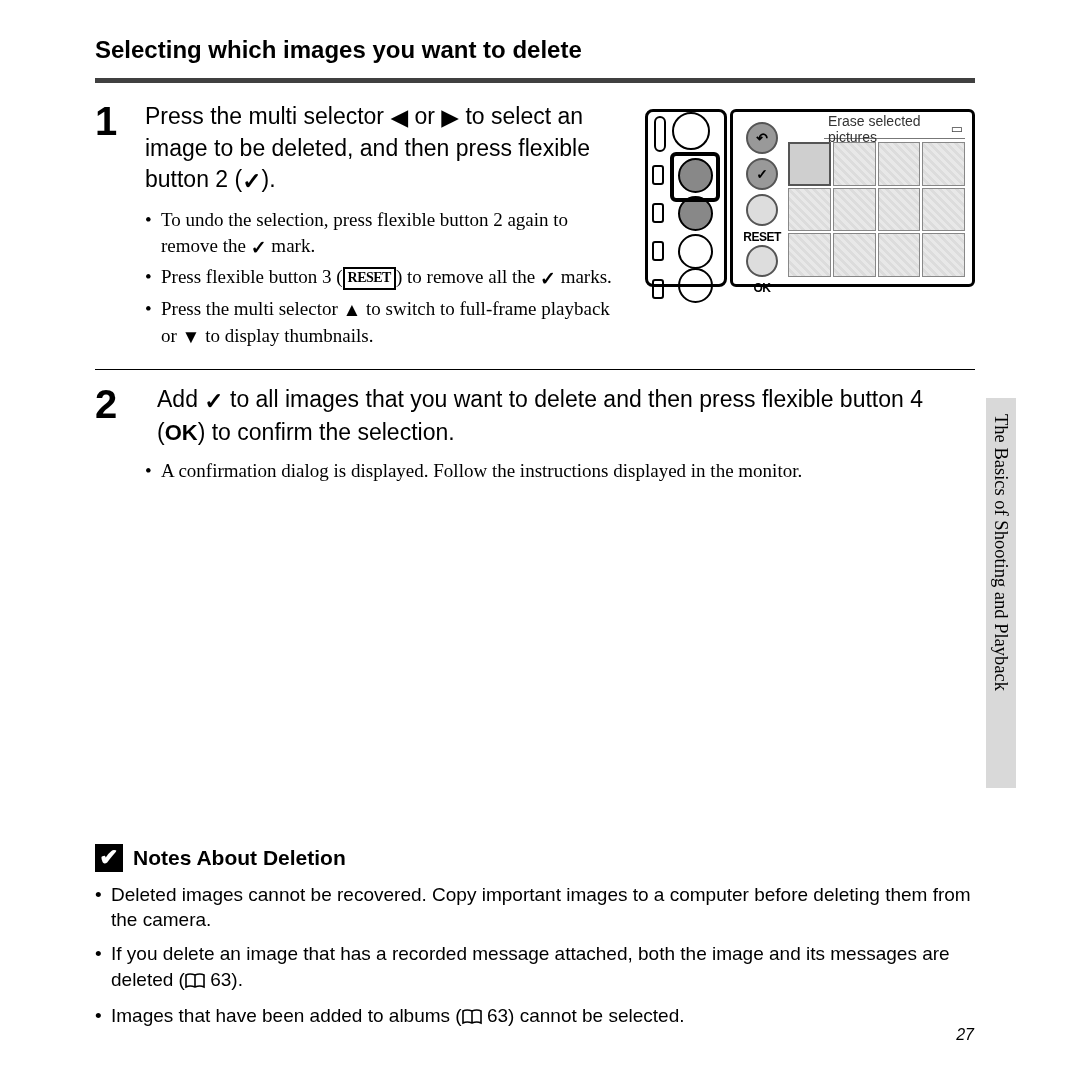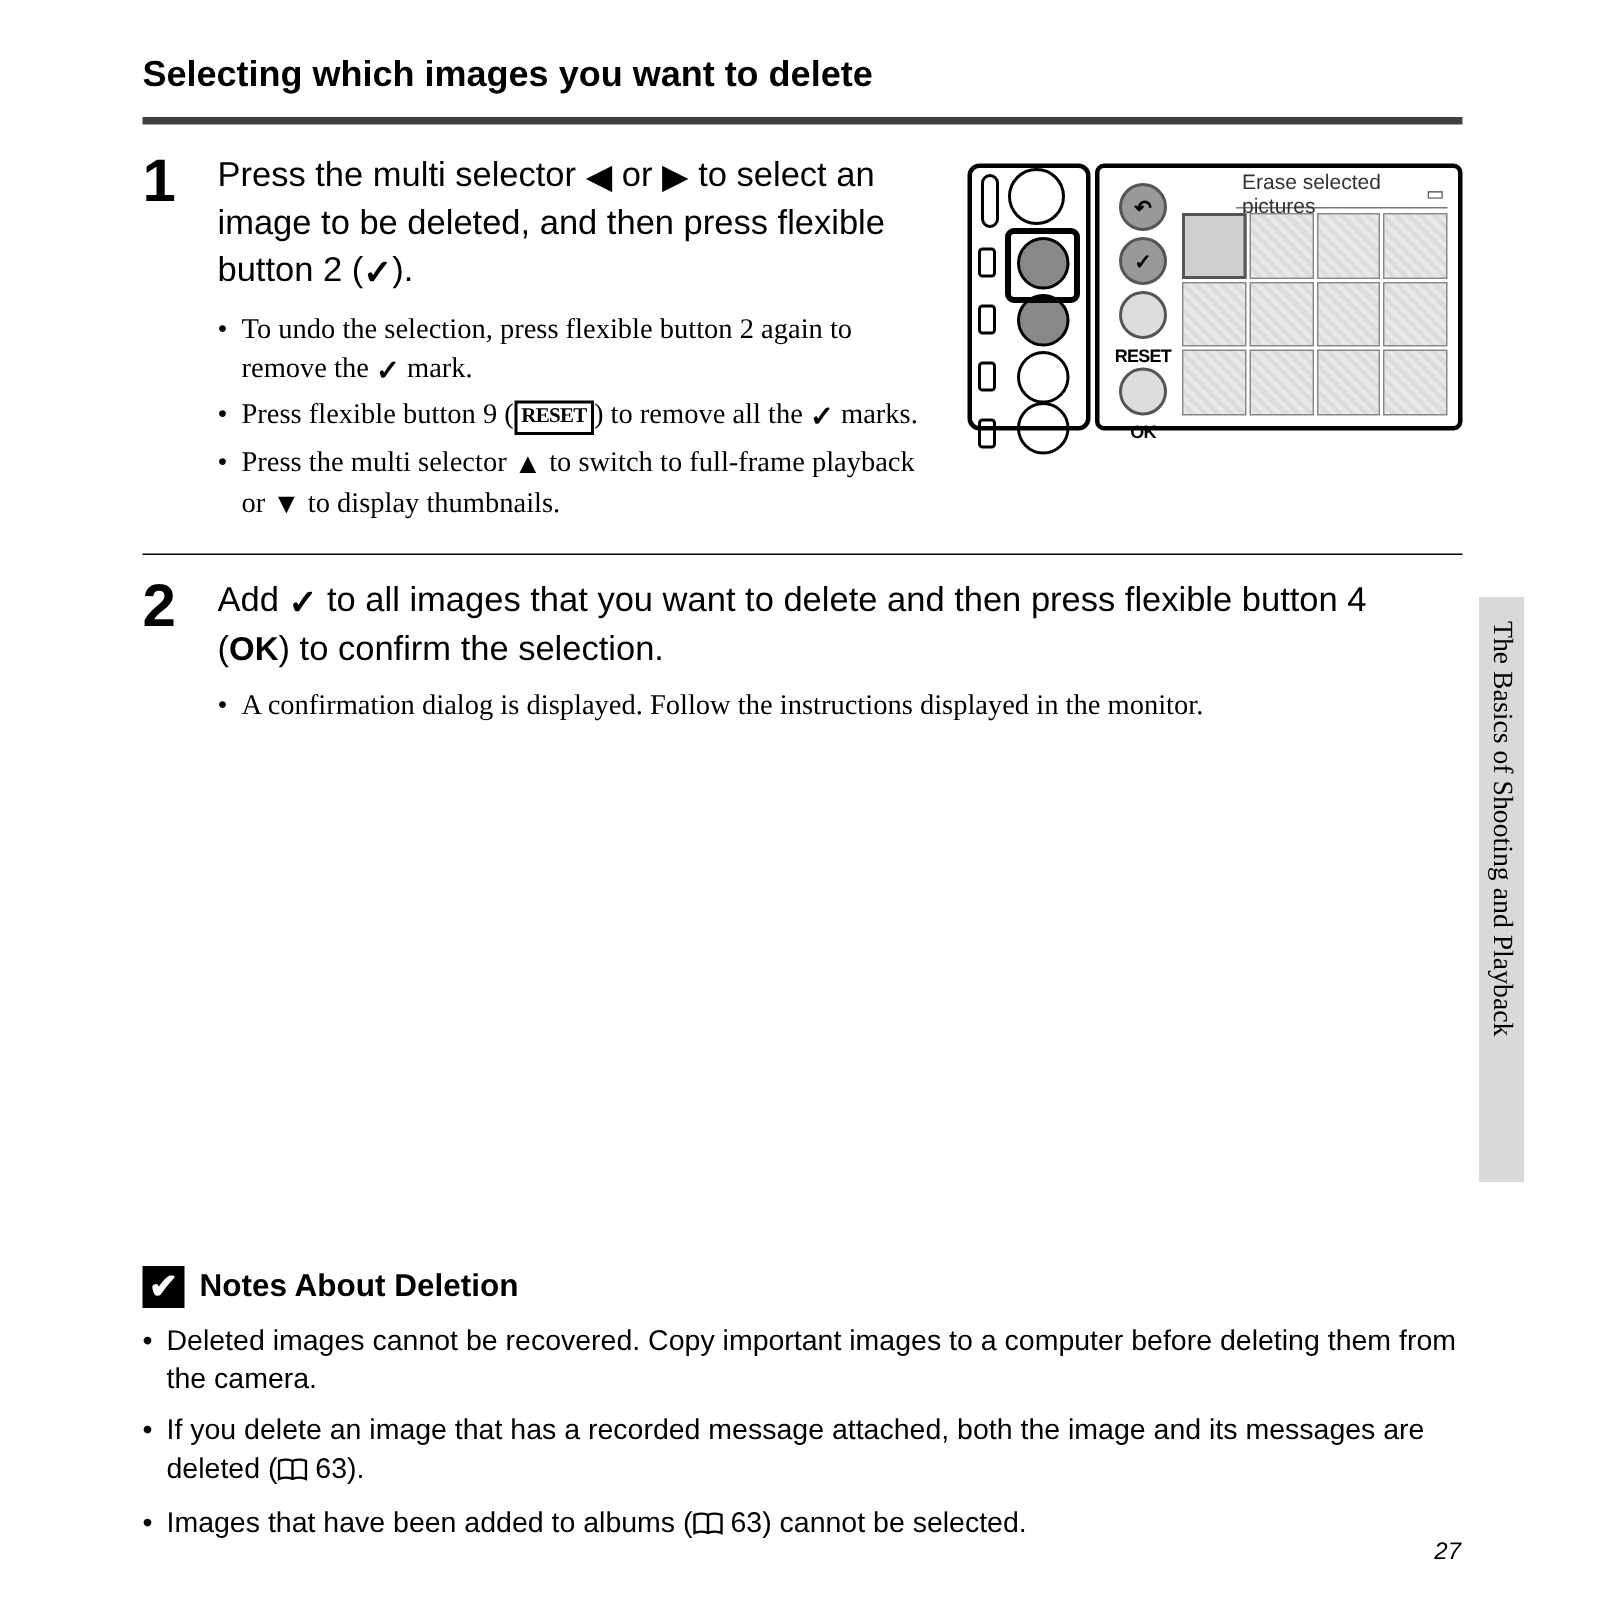--- a/index.html
+++ b/index.html
@@ -89,21 +89,21 @@
     display:grid; grid-template-columns: repeat(4,1fr); grid-template-rows: repeat(3,1fr);
     gap:2px;
   }
   .thumb { border:1px solid #888; background:repeating-linear-gradient(45deg,#e8e8e8 0 3px,#dcdcdc 3px 6px); position:relative; overflow:hidden;}
   .thumb.sel { outline:2px solid #555; outline-offset:-2px; background:#cfcfcf;}
   .screen-right-icon { position:absolute; right:9px; top:9px; font-size:13px; color:#444; }
 
   .sep { border-top:1px solid #000; margin-top:20px; }
 
   .step2 { margin-top: 14px; }
-  .step2 .step-lead { max-width: 820px; }
+  .step2 .step-lead { max-width: 820px; margin-left: 12px; }
 
   .vtab {
     position: absolute;
     right: 64px; top: 398px;
     height: 390px; width: 30px;
     background: #d9d9d9;
   }
   .vtab-text {
     position:absolute; left:4px; top:16px;
     writing-mode: vertical-rl;
@@ -145,21 +145,21 @@
   <div class="step1">
     <div class="left">
       <div class="step-block">
         <div class="step-num">1</div>
         <div class="step-body">
           <div class="step-lead">
             <span>Press the multi selector </span><span class="glyph-tri">◀</span><span> or </span><span class="glyph-tri">▶</span><span> to select an image to be deleted, and then press flexible button 2 (</span><span class="glyph-check">✓</span><span>).</span>
           </div>
           <ul class="step-bullets">
             <li><span>To undo the selection, press flexible button 2 again to remove the </span><span class="glyph-check">✓</span><span> mark.</span></li>
-            <li><span>Press flexible button 9 (</span><span class="reset-badge">RESET</span><span>) to remove all the </span><span class="glyph-check">✓</span><span> marks.</span></li>
+            <li><span>Press flexible button 3 (</span><span class="reset-badge">RESET</span><span>) to remove all the </span><span class="glyph-check">✓</span><span> marks.</span></li>
             <li><span>Press the multi selector </span><span class="glyph-tri">▲</span><span> to switch to full-frame playback or </span><span class="glyph-tri">▼</span><span> to display thumbnails.</span></li>
           </ul>
         </div>
       </div>
     </div>
 
     <div class="illus">
       <div class="cam-body">
         <div class="btn-top1"></div>
         <div class="btn-top2"></div>

